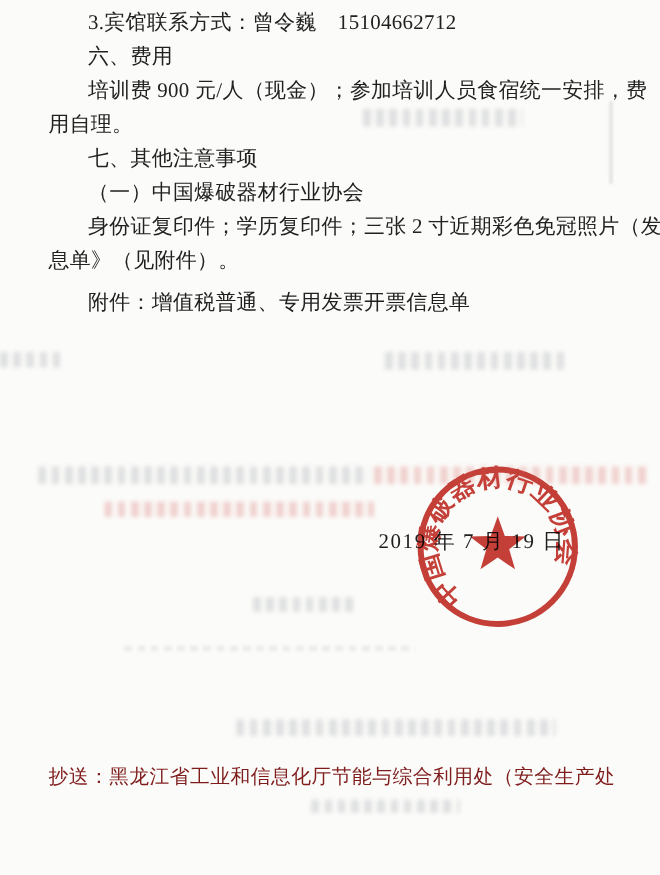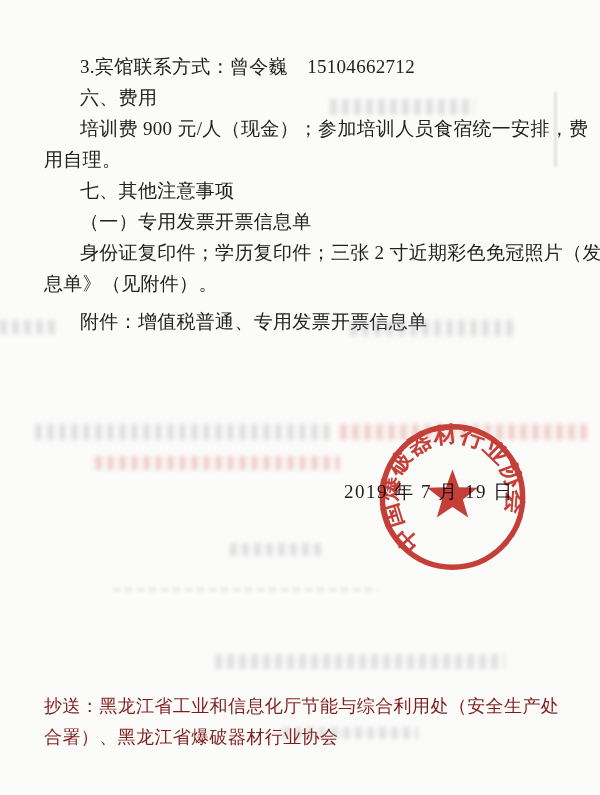--- a/index.html
+++ b/index.html
@@ -7,21 +7,20 @@
     width:600px;height:795px;position:relative;overflow:hidden;
     background:#fbfbf9;
     font-family:"Liberation Serif","DejaVu Serif",serif;
   }
   .page{position:absolute;inset:0;}
   
   .body-text{
     position:absolute;left:44px;top:5px;width:548px;
     font-size:19px;line-height:31px;color:#212121;
     letter-spacing:.3px;
-    margin-top:46px;
   }
   .ln{margin:0;white-space:nowrap;}
   .ln.indent{padding-left:36px;}
   .ln.attach{margin-top:7px;}
   
   .date{
     position:absolute;left:344px;top:479px;
     font-size:19px;color:#1d1d1d;letter-spacing:1.5px;white-space:nowrap;
   }
   
@@ -59,40 +58,39 @@
 <body>
 
 <div class="page">
 
   <div class="body-text">
     <p class="ln indent">3.宾馆联系方式：曾令巍　15104662712</p>
     <p class="ln indent">六、费用</p>
     <p class="ln indent">培训费 900 元/人（现金）；参加培训人员食宿统一安排，费</p>
     <p class="ln">用自理。</p>
     <p class="ln indent">七、其他注意事项</p>
-    <p class="ln indent">（一）专用发票开票信息单</p>
+    <p class="ln indent">（一）中国爆破器材行业协会</p>
     <p class="ln indent">身份证复印件；学历复印件；三张 2 寸近期彩色免冠照片（发</p>
     <p class="ln">息单》（见附件）。</p>
     <p class="ln indent attach">附件：增值税普通、专用发票开票信息单</p>
   </div>
 
   <div class="date">2019 年 7 月 19 日</div>
 
   <svg class="seal" viewBox="367 412 172 172" xmlns="http://www.w3.org/2000/svg">
     <circle cx="452.5" cy="497" r="71" fill="none" stroke-width="5.5" stroke="#c23128"></circle>
     <polygon points="452.5,469 459,487.1 478.2,487.7 463,499.4 468.4,517.8 452.5,507 436.6,517.8 442,499.4 426.8,487.7 446,487.1" fill="#c23128"></polygon>
     <path id="sealArc" d="M 420.4 542.9 A 56 56 0 1 1 505.1 516.2" fill="none"></path>
     <text fill="#c23128">
       <textPath href="#sealArc" startOffset="0" textLength="246" lengthAdjust="spacingAndGlyphs">中国爆破器材行业协会</textPath>
     </text>
   </svg>
 
   <div class="cc">
     <p>抄送：黑龙江省工业和信息化厅节能与综合利用处（安全生产处</p>
-    <p>合署）、黑龙江省爆破器材行业协会</p>
   </div>
 
   <div class="art" style="left:330px;top:99px;width:145px;height:16px;"></div>
   <div class="art" style="left:0px;top:320px;width:60px;height:14px;"></div>
   <div class="art" style="left:350px;top:320px;width:165px;height:16px;"></div>
   <div class="art" style="left:35px;top:424px;width:300px;height:16px;"></div>
   <div class="art red" style="left:340px;top:424px;width:250px;height:16px;"></div>
   <div class="art red" style="left:95px;top:456px;width:245px;height:14px;"></div>
   <div class="art" style="left:230px;top:543px;width:95px;height:13px;"></div>
   <div class="art line" style="left:113px;top:587px;width:265px;height:5px;"></div>

